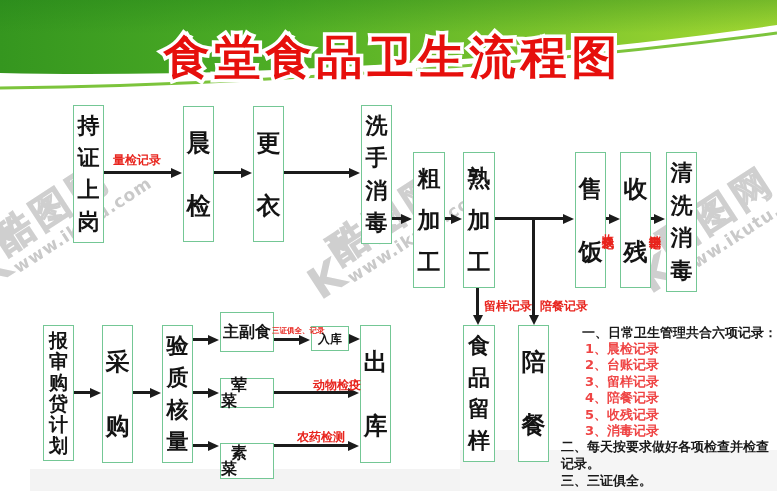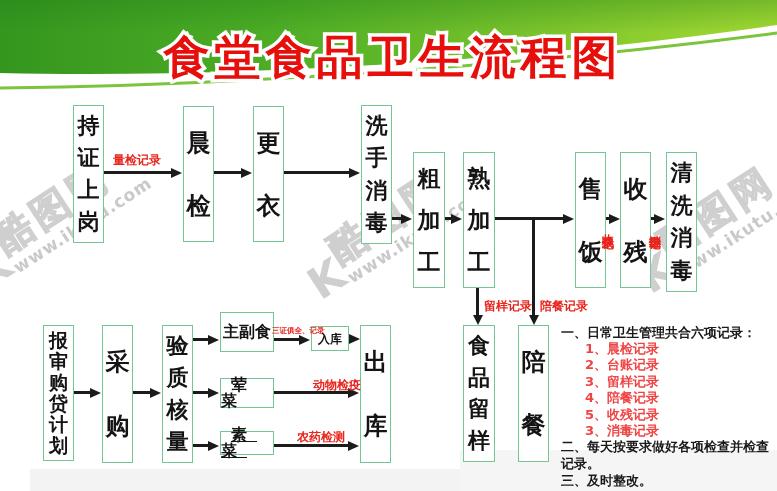--- a/index.html
+++ b/index.html
@@ -28,21 +28,21 @@
   .av{position:absolute;z-index:3;width:3px;background:#1b1b1b;}
   .av::after{content:"";position:absolute;bottom:-10px;left:50%;transform:translateX(-50%);
              border-top:10px solid #1b1b1b;border-left:5px solid transparent;border-right:5px solid transparent;}
   
   .rl{position:absolute;z-index:5;color:#e8241d;font-weight:bold;font-size:12px;white-space:nowrap;line-height:1;}
   .rl.v{writing-mode:vertical-rl;letter-spacing:1px;}
   .rl.tiny{font-size:7.5px;}
   .rl.ctr{}
   
   #notes{position:absolute;z-index:4;left:561px;top:324px;width:216px;font-size:13px;font-weight:bold;color:#1a1a1a;}
-  #notes .nh{line-height:17px;}
+  #notes .nh{line-height:17px;text-align:right;}
   #notes .ni{color:#ef4444;line-height:16.4px;padding-left:24px;}
   #notes .nl{line-height:16.8px;}
 </style>
 </head>
 <body>
 
 <div id="stage">
 
   <div class="tint" style="left:30px;top:469px;width:740px;height:22px;"></div>
   <div class="tint" style="left:460px;top:450px;width:317px;height:41px;background:#f5f5f5;"></div>
@@ -176,21 +176,21 @@
     </div>
   <div class="box vbox" style="left:162px;top:325px;width:31px;height:138px;font-size:22px;">
       <span>验</span>
       <span>质</span>
       <span>核</span>
       <span>量</span>
     </div>
   <div class="box hbox" style="left:220px;top:312px;width:54px;height:40px;font-size:16px;">主副食</div>
   <div class="box hbox" style="left:311px;top:326px;width:38px;height:25px;font-size:12px;">入库</div>
   <div class="box hbox sp2" style="left:220px;top:378px;width:54px;height:30px;font-size:16px;">荤菜</div>
-  <div class="box hbox sp2" style="left:220px;top:431px;width:54px;height:24px;font-size:16px;text-decoration:underline;">素菜</div>
+  <div class="box hbox sp2" style="left:220px;top:443px;width:54px;height:36px;font-size:16px;">素菜</div>
   <div class="box vbox" style="left:360px;top:325px;width:31px;height:138px;font-size:24px;">
       <span>出</span>
       <span>库</span>
     </div>
 
   <div class="ah" style="left:74px;top:391px;width:16px;"></div>
   <div class="ah" style="left:133px;top:391px;width:17px;"></div>
   <div class="ah" style="left:193px;top:338px;width:15px;"></div>
   <div class="ah" style="left:193px;top:391px;width:15px;"></div>
   <div class="ah" style="left:193px;top:444px;width:15px;"></div>
@@ -205,16 +205,16 @@
 
   <div id="notes">
     <div class="nh">一、日常卫生管理共合六项记录：</div>
     <div class="ni">1、晨检记录</div>
     <div class="ni">2、台账记录</div>
     <div class="ni">3、留样记录</div>
     <div class="ni">4、陪餐记录</div>
     <div class="ni">5、收残记录</div>
     <div class="ni">3、消毒记录</div>
     <div class="nl">二、每天按要求做好各项检查并检查记录。</div>
-    <div class="nl">三、及时整改。</div>
+    <div class="nl">三、三证俱全。</div>
   </div>
 
 </div>
 
 </body></html>

